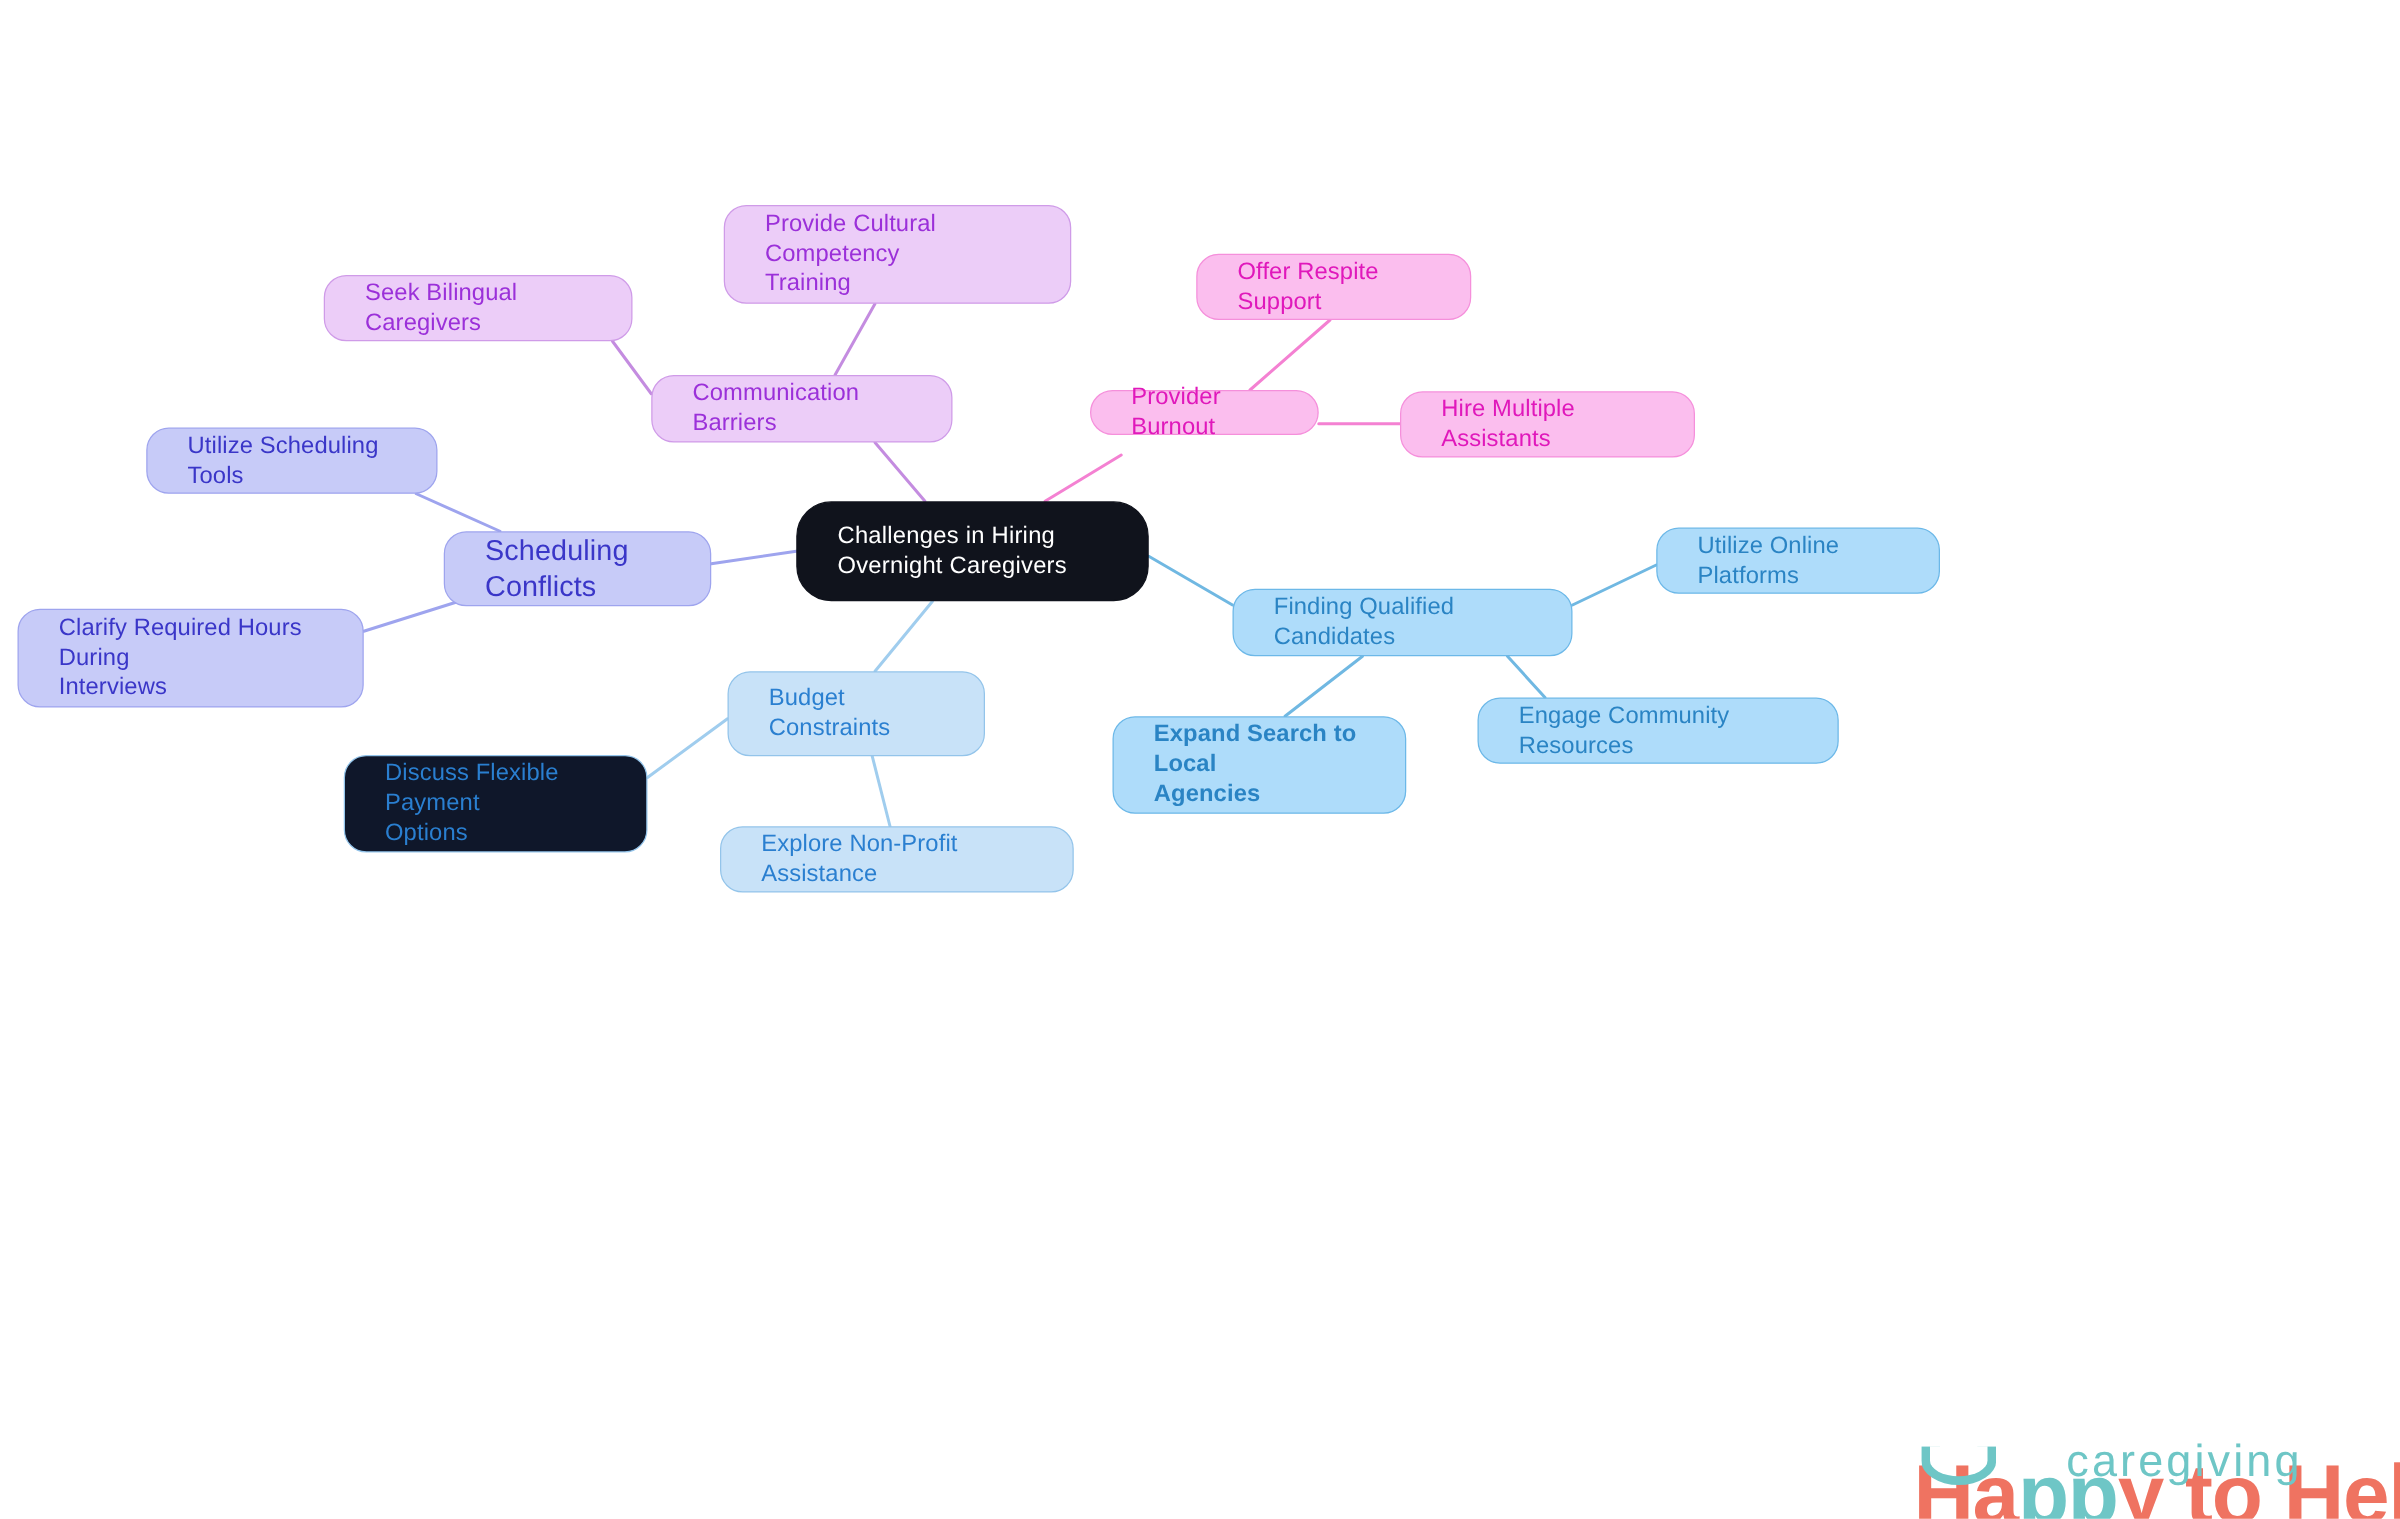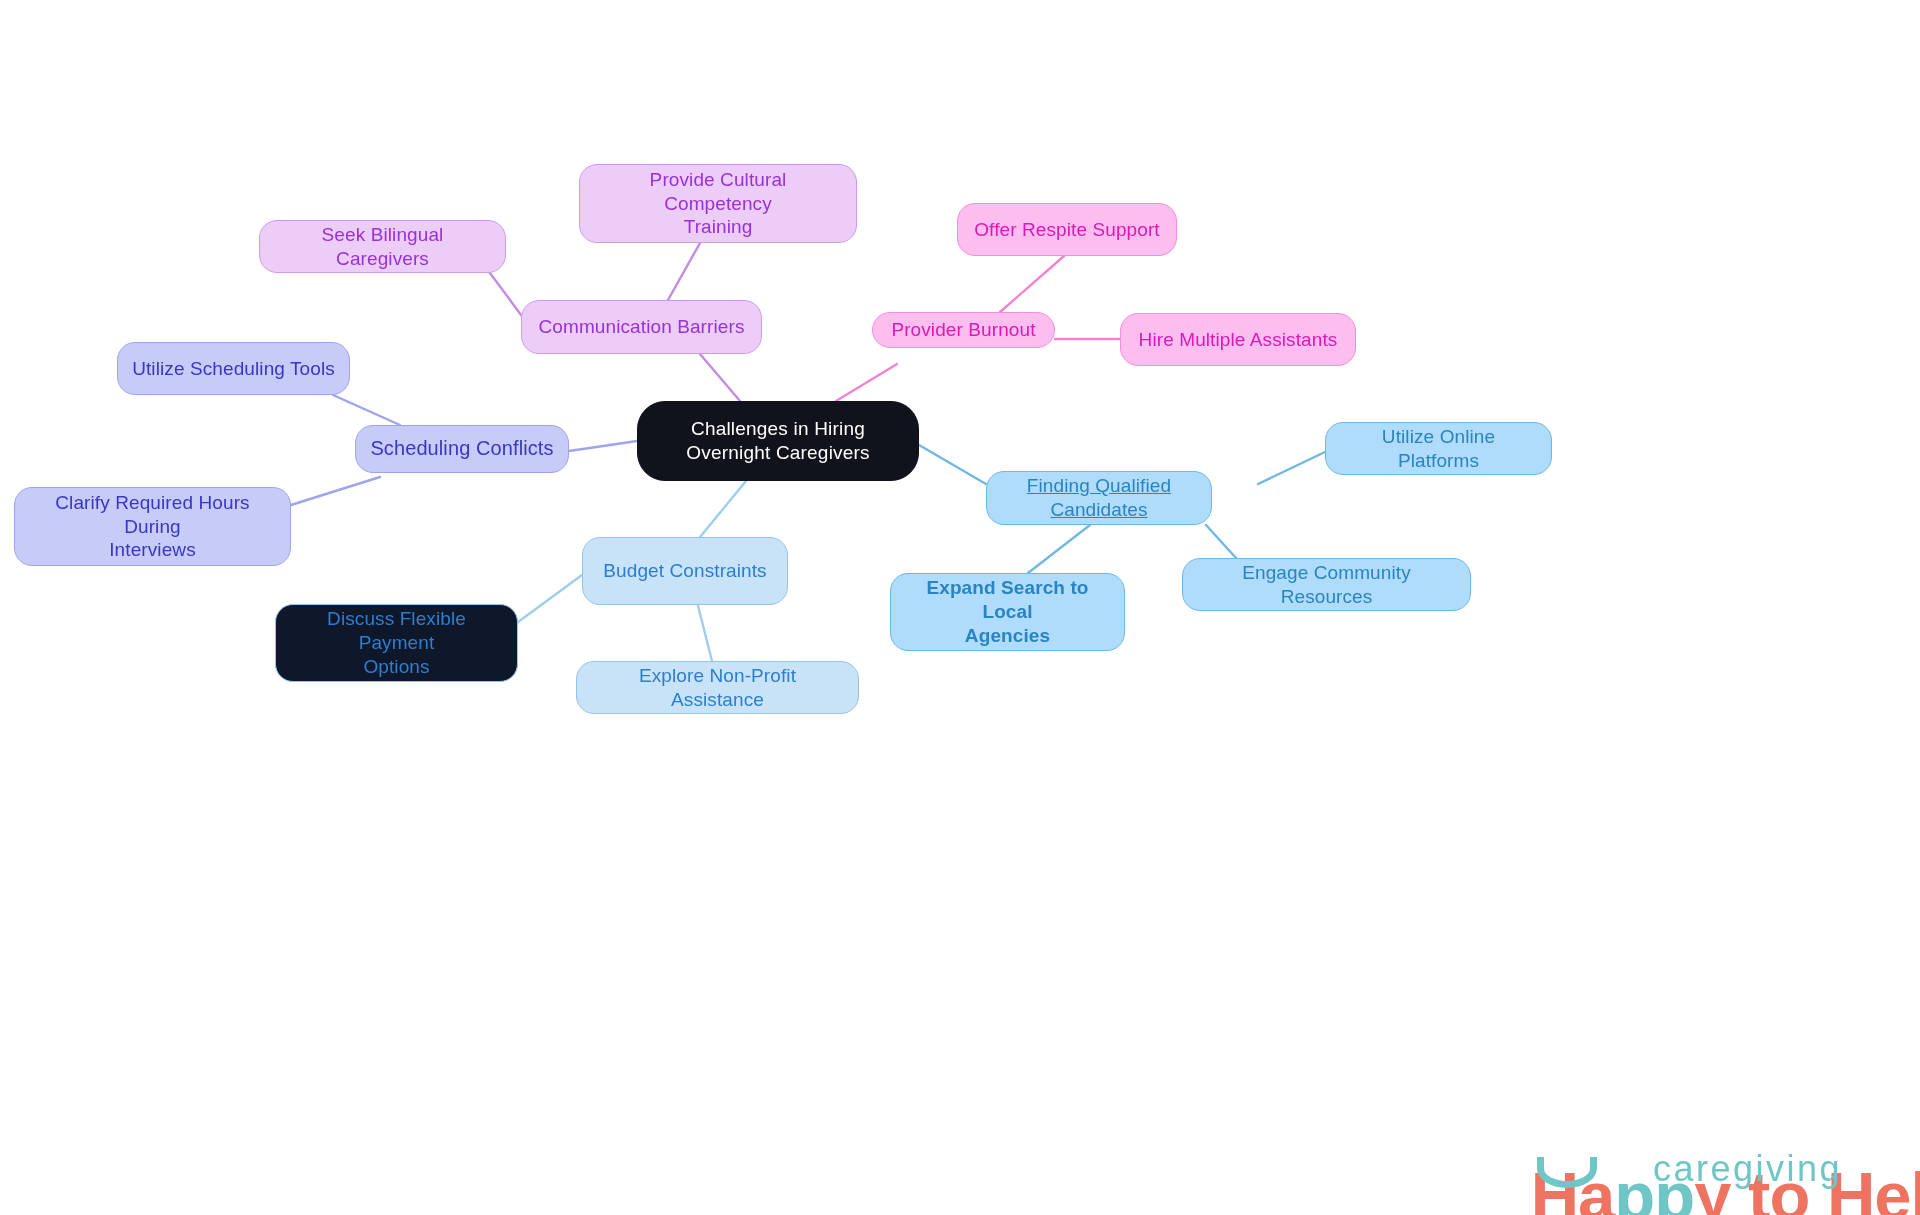--- a/index.html
+++ b/index.html
@@ -27,27 +27,27 @@
     width: 1920px;
     height: 1215px;
     pointer-events: none;
   }
   .node {
     position: absolute;
     box-sizing: border-box;
     display: flex;
     align-items: center;
     justify-content: center;
-    text-align: center;
+    text-align: left;
     border-radius: 18px;
     border-width: 1.4px;
     border-style: solid;
     line-height: 1.26;
     letter-spacing: 0.1px;
-    padding: 6px 14px;
+    padding: 6px 32px;
     white-space: pre-line;
   }
   .node.root {
     border-radius: 28px;
     letter-spacing: 0.2px;
   }
   
   #logo {
     position: absolute;
     left: 1425px;
@@ -111,30 +111,30 @@
     </svg>
   <div id="nodes">
       <div class="node root" style="left: 637px; top: 401px; width: 282px; height: 80px; background: rgb(16, 19, 28); border-color: rgb(16, 19, 28); color: rgb(255, 255, 255); font-size: 19px;"><span>Challenges in Hiring Overnight Caregivers</span></div>
       <div class="node" style="left: 521px; top: 300px; width: 241px; height: 54px; background: rgb(236, 205, 248); border-color: rgb(207, 155, 232); color: rgb(155, 48, 217); font-size: 19px;"><span>Communication Barriers</span></div>
       <div class="node" style="left: 259px; top: 220px; width: 247px; height: 53px; background: rgb(236, 205, 248); border-color: rgb(207, 155, 232); color: rgb(155, 48, 217); font-size: 19px;"><span>Seek Bilingual Caregivers</span></div>
       <div class="node" style="left: 579px; top: 164px; width: 278px; height: 79px; background: rgb(236, 205, 248); border-color: rgb(207, 155, 232); color: rgb(155, 48, 217); font-size: 19px;"><span>Provide Cultural Competency
 Training</span></div>
       <div class="node" style="left: 872px; top: 312px; width: 183px; height: 36px; background: rgb(251, 190, 238); border-color: rgb(245, 143, 219); color: rgb(224, 24, 187); font-size: 19px;"><span>Provider Burnout</span></div>
       <div class="node" style="left: 957px; top: 203px; width: 220px; height: 53px; background: rgb(251, 190, 238); border-color: rgb(245, 143, 219); color: rgb(224, 24, 187); font-size: 19px;"><span>Offer Respite Support</span></div>
       <div class="node" style="left: 1120px; top: 313px; width: 236px; height: 53px; background: rgb(251, 190, 238); border-color: rgb(245, 143, 219); color: rgb(224, 24, 187); font-size: 19px;"><span>Hire Multiple Assistants</span></div>
-      <div class="node" style="left: 986px; top: 471px; width: 226px; height: 54px; background: rgb(174, 220, 250); border-color: rgb(108, 184, 232); color: rgb(42, 132, 196); font-size: 19px; text-decoration: underline;"><span>Finding Qualified Candidates</span></div>
+      <div class="node" style="left: 986px; top: 471px; width: 272px; height: 54px; background: rgb(174, 220, 250); border-color: rgb(108, 184, 232); color: rgb(42, 132, 196); font-size: 19px;"><span>Finding Qualified Candidates</span></div>
       <div class="node" style="left: 1325px; top: 422px; width: 227px; height: 53px; background: rgb(174, 220, 250); border-color: rgb(108, 184, 232); color: rgb(42, 132, 196); font-size: 19px;"><span>Utilize Online Platforms</span></div>
       <div class="node" style="left: 1182px; top: 558px; width: 289px; height: 53px; background: rgb(174, 220, 250); border-color: rgb(108, 184, 232); color: rgb(42, 132, 196); font-size: 19px;"><span>Engage Community Resources</span></div>
       <div class="node" style="left: 890px; top: 573px; width: 235px; height: 78px; background: rgb(174, 220, 250); border-color: rgb(108, 184, 232); color: rgb(42, 132, 196); font-size: 19px; font-weight: bold;"><span>Expand Search to Local
 Agencies</span></div>
       <div class="node" style="left: 582px; top: 537px; width: 206px; height: 68px; background: rgb(200, 226, 248); border-color: rgb(147, 196, 234); color: rgb(42, 127, 208); font-size: 19px;"><span>Budget Constraints</span></div>
       <div class="node" style="left: 275px; top: 604px; width: 243px; height: 78px; background: #0f172a; border-color: rgb(147, 196, 234); color: rgb(42, 127, 208); font-size: 19px;"><span>Discuss Flexible Payment
 Options</span></div>
       <div class="node" style="left: 576px; top: 661px; width: 283px; height: 53px; background: rgb(200, 226, 248); border-color: rgb(147, 196, 234); color: rgb(42, 127, 208); font-size: 19px;"><span>Explore Non-Profit Assistance</span></div>
-      <div class="node" style="left: 355px; top: 425px; width: 214px; height: 48px; background: rgb(199, 203, 248); border-color: rgb(158, 164, 238); color: rgb(58, 54, 200); font-size: 20px;"><span>Scheduling Conflicts</span></div>
+      <div class="node" style="left: 355px; top: 425px; width: 214px; height: 60px; background: rgb(199, 203, 248); border-color: rgb(158, 164, 238); color: rgb(58, 54, 200); font-size: 23px;"><span>Scheduling Conflicts</span></div>
       <div class="node" style="left: 117px; top: 342px; width: 233px; height: 53px; background: rgb(199, 203, 248); border-color: rgb(158, 164, 238); color: rgb(58, 54, 200); font-size: 19px;"><span>Utilize Scheduling Tools</span></div>
       <div class="node" style="left: 14px; top: 487px; width: 277px; height: 79px; background: rgb(199, 203, 248); border-color: rgb(158, 164, 238); color: rgb(58, 54, 200); font-size: 19px;"><span>Clarify Required Hours During
 Interviews</span></div>
     </div>
 
   <div id="logo">
     <div class="logo-main">
       <span style="color: rgb(239, 115, 97);">Ha</span><span style="color: rgb(110, 198, 198);">pp</span><span style="color: rgb(239, 115, 97);">y</span><span style="color: rgb(239, 115, 97);"> to Help</span>
     </div>
     <div class="logo-smile" style="border-color: transparent rgb(110, 198, 198) rgb(110, 198, 198);"></div>

